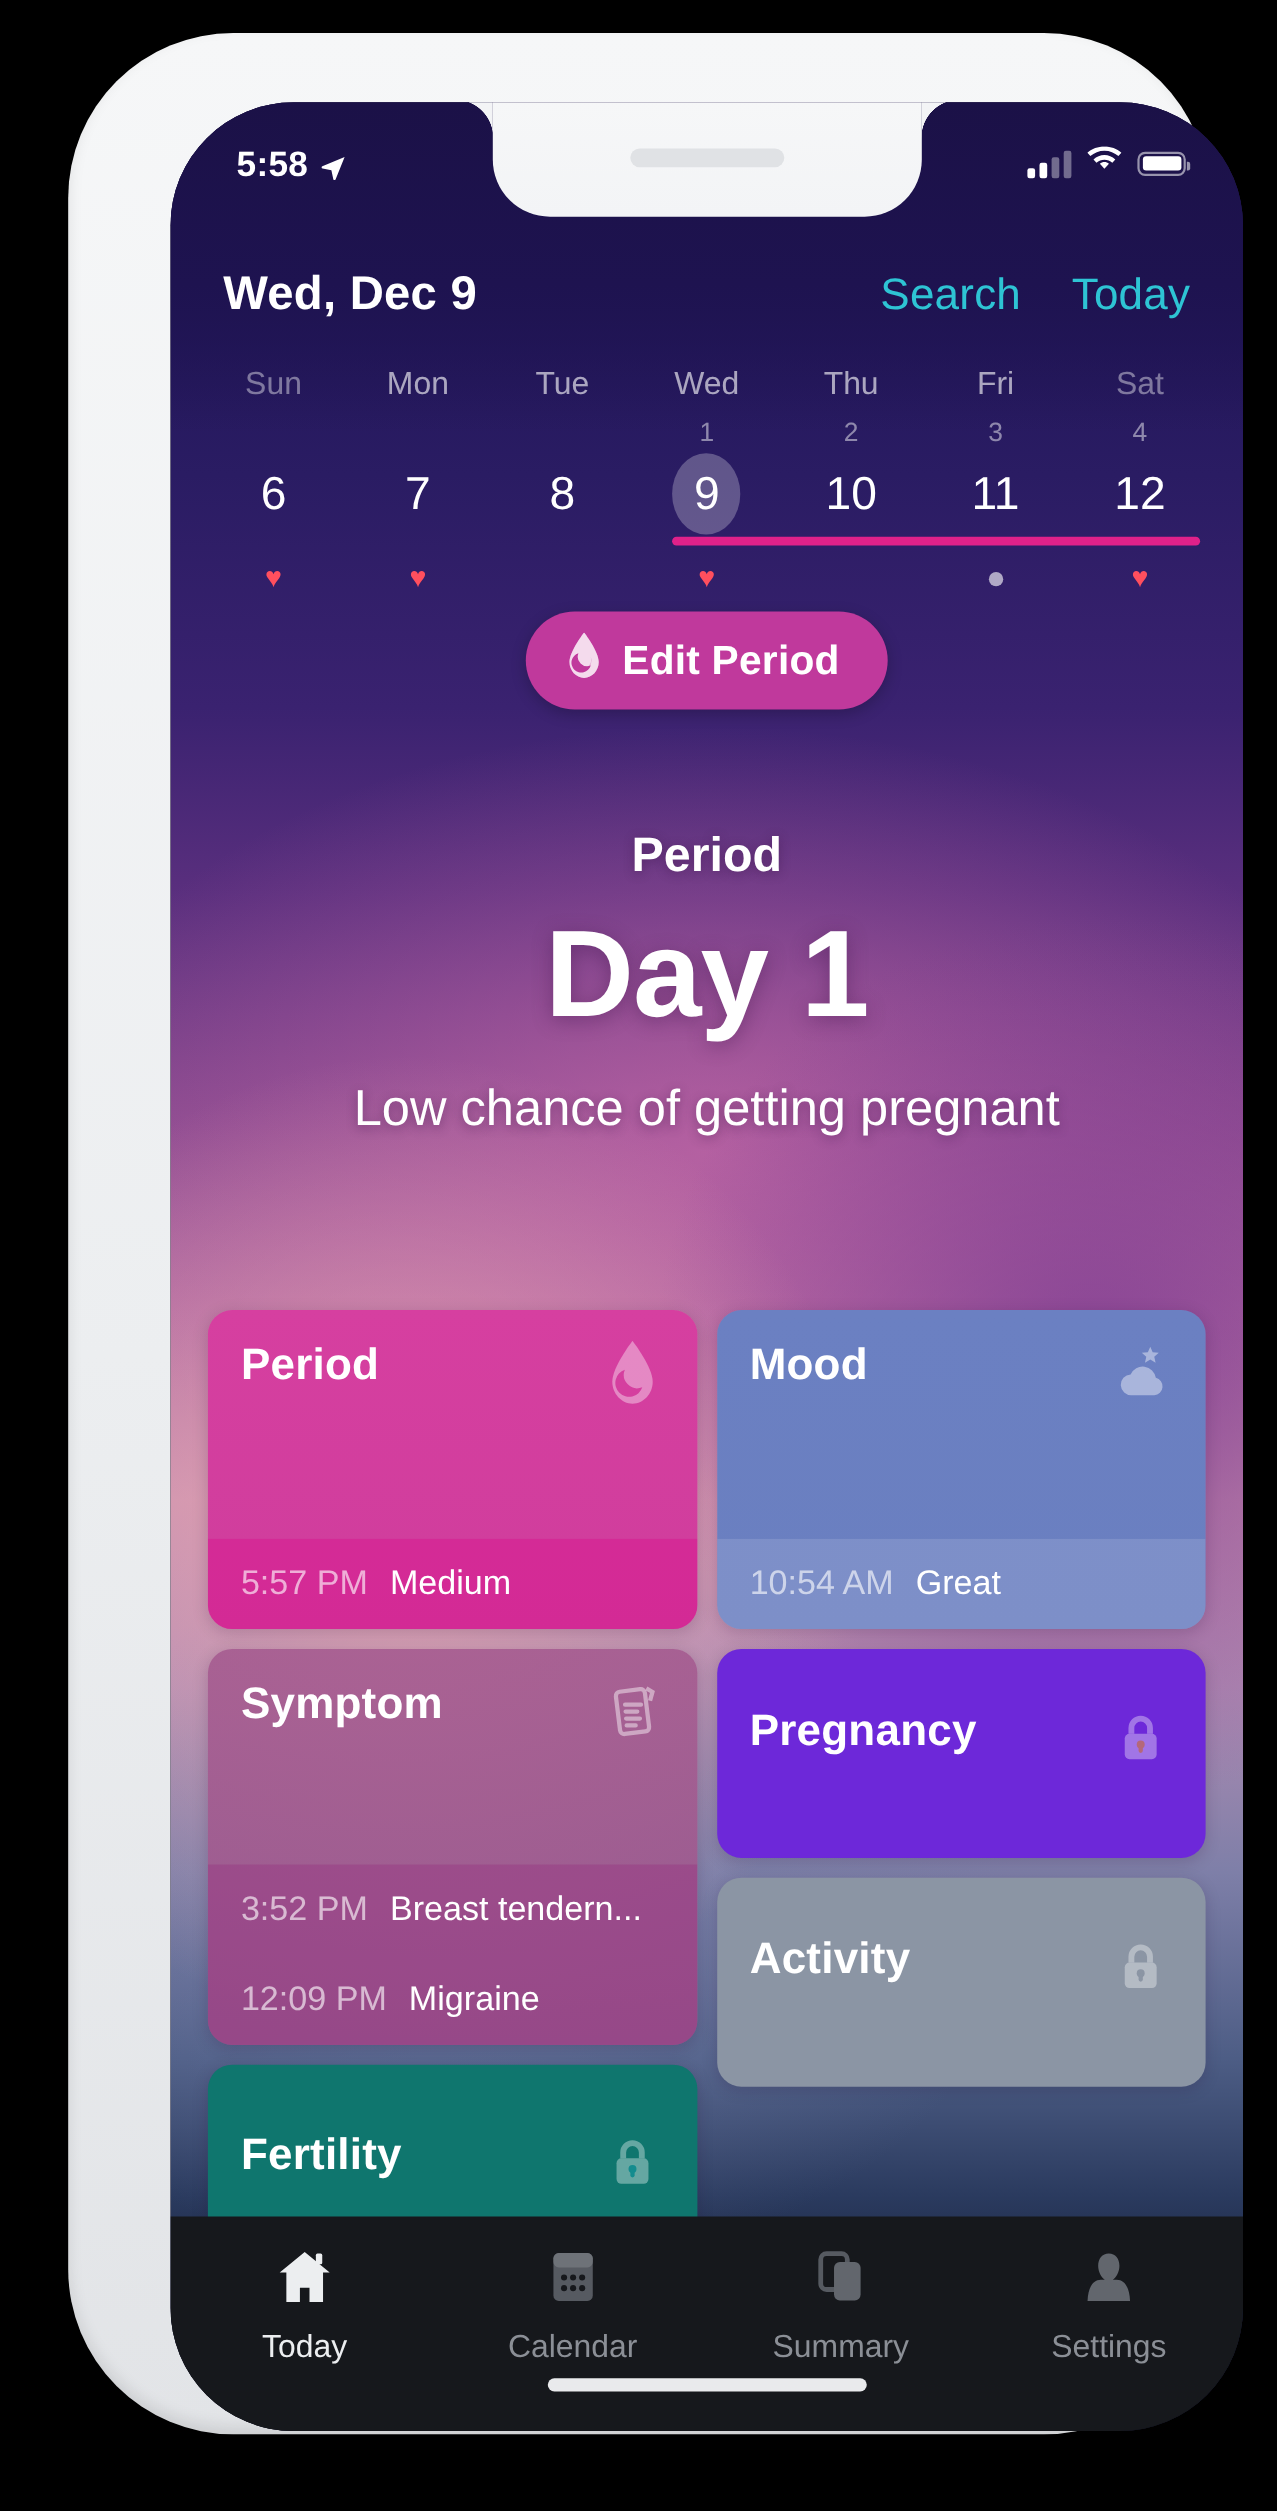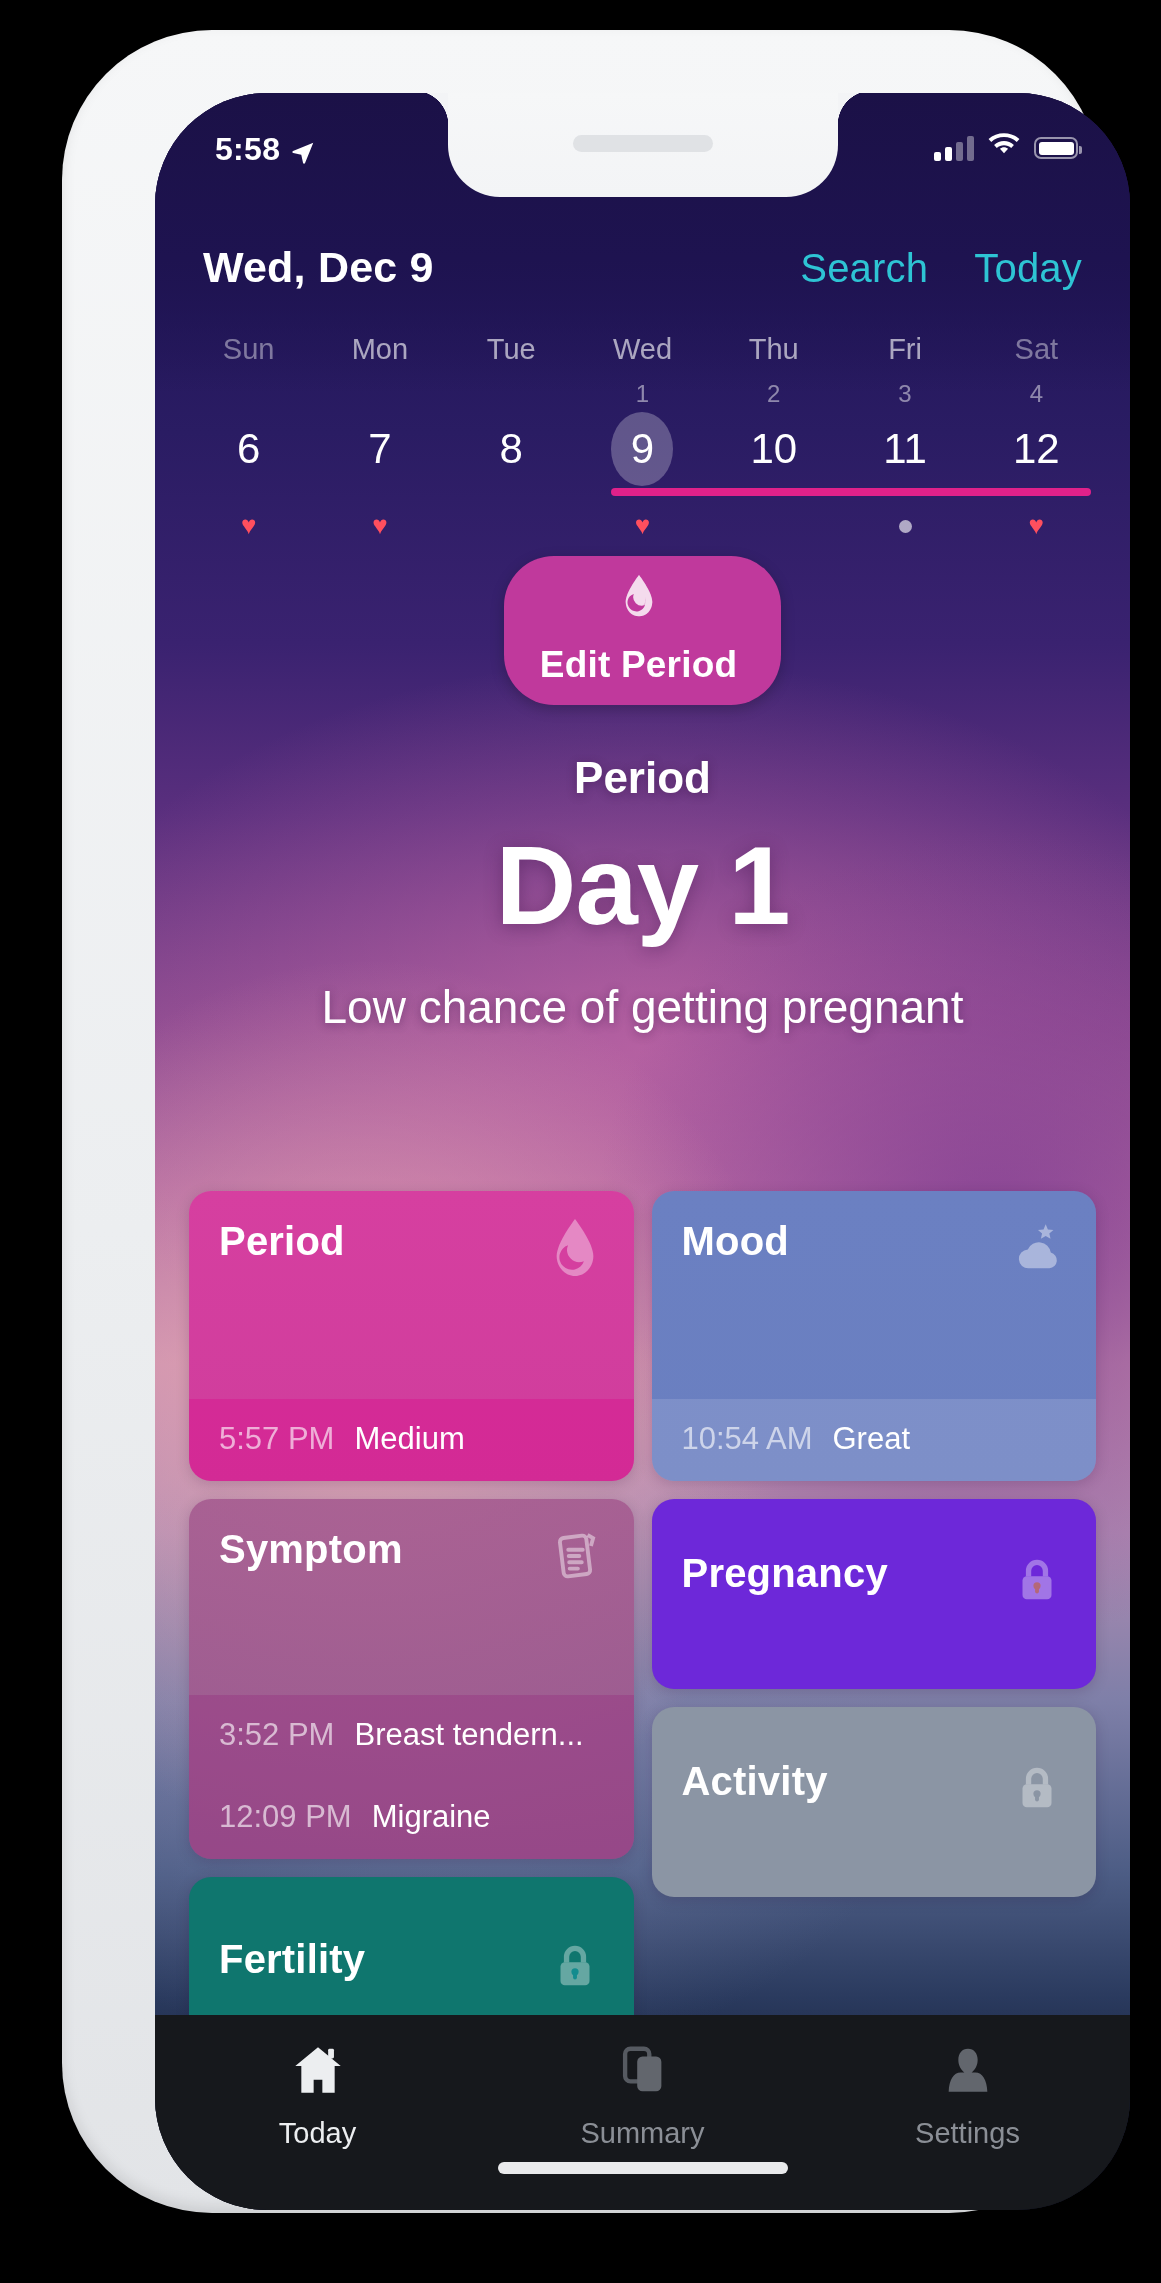--- a/index.html
+++ b/index.html
@@ -137,21 +137,20 @@
   .graydot { width:13px; height:13px; border-radius:50%; background:rgba(255,255,255,.62); margin-top:8px; }
 
   
   .edit-wrap { position:absolute; left:0; top:463px; width:100%; display:flex; justify-content:center; z-index:5; }
   .edit-btn {
     display:flex; align-items:center; gap:18px;
     background:#c0399c; color:#fff;
     padding: 19px 44px 19px 36px; border-radius:50px;
     font-size:37px; font-weight:700; letter-spacing:.2px;
     box-shadow: 0 4px 14px rgba(0,0,0,.22);
-    flex-direction: column;
   }
 
   
   .hero { position:absolute; left:0; top:660px; width:100%; text-align:center; z-index:4; }
   .hero-sub { color:#fff; font-size:44px; font-weight:600; text-shadow:0 2px 10px rgba(60,20,70,.45); }
   .hero-day {
     color:#fff; font-size:112px; font-weight:700; letter-spacing:-1px;
     margin-top:18px; text-shadow: 0 3px 18px rgba(70,25,80,.45);
   }
   .hero-note { color:#fff; font-size:46px; margin-top:30px; text-shadow:0 2px 10px rgba(60,20,70,.45); }
@@ -527,20 +526,37 @@
           <span>
             <svg viewBox="0 0 24 24" fill="#eceef0">
               <path d="M12 2.6 2.6 10.3h2.5v11.1h5.1v-5.4h3.6v5.4h5.1V10.3h2.5z"></path>
               <rect x="16.2" y="3.2" width="2.4" height="4" rx=".6"></rect>
             </svg>
           </span>
           <span class="tab-label">Today</span>
         </div>
         <div class="tab">
           <span>
+            <svg viewBox="0 0 24 24" fill="#565a61">
+              <rect x="4.6" y="3" width="14.8" height="18" rx="2"></rect>
+              <rect x="4.6" y="3" width="14.8" height="5.4" rx="2" fill="#6e7278"></rect>
+              <g fill="#16181c">
+                <circle cx="8.6" cy="12.2" r="1.15"></circle>
+                  <circle cx="12" cy="12.2" r="1.15"></circle>
+                  <circle cx="15.4" cy="12.2" r="1.15"></circle>
+                <circle cx="8.6" cy="16.2" r="1.15"></circle>
+                  <circle cx="12" cy="16.2" r="1.15"></circle>
+                  <circle cx="15.4" cy="16.2" r="1.15"></circle>
+              </g>
+            </svg>
+          </span>
+          <span class="tab-label">Calendar</span>
+        </div>
+        <div class="tab">
+          <span>
             <svg viewBox="0 0 24 24">
               <rect x="4.6" y="3.2" width="10" height="13.5" rx="2.2" fill="none" stroke="#565a61" stroke-width="1.8"></rect>
               <rect x="9.6" y="6.4" width="10" height="14.4" rx="2.2" fill="#62666d"></rect>
             </svg>
           </span>
           <span class="tab-label">Summary</span>
         </div>
         <div class="tab">
           <span>
             <svg viewBox="0 0 24 24" fill="#62666d">

